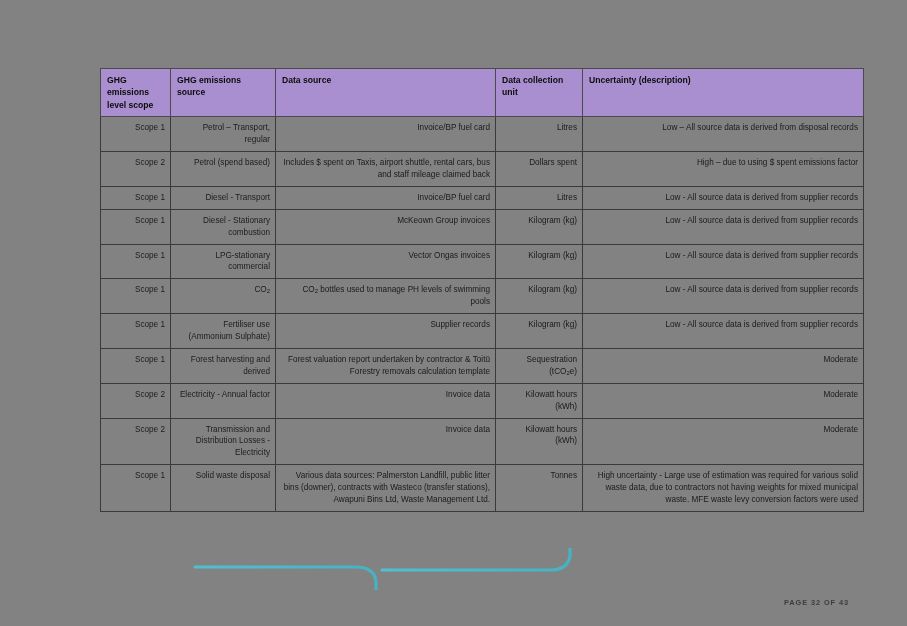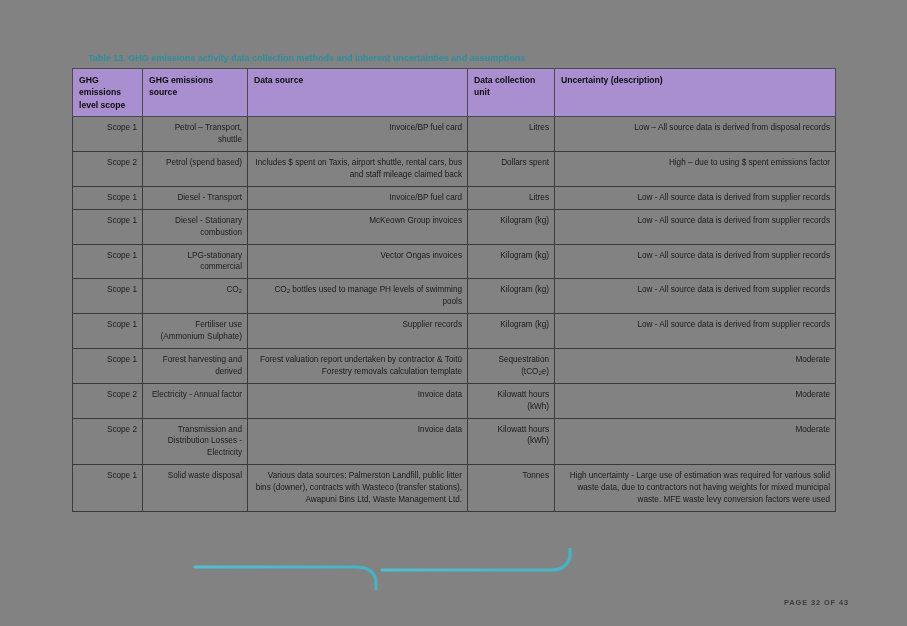--- a/index.html
+++ b/index.html
@@ -32,21 +32,21 @@
     font-size: 9.2px;
     font-weight: bold;
     color: #2e8f9e;
     letter-spacing: -0.1px;
     white-space: nowrap;
   }
 
   
   .table-wrap {
     position: absolute;
-    left: 72px;
+    left: 100px;
     top: 68px;
     width: 763px;
   }
   table.ghg {
     border-collapse: collapse;
     table-layout: fixed;
     width: 763px;
     background: #828282;
   }
   table.ghg th,
@@ -114,21 +114,20 @@
     color: #3d3d3d;
     font-weight: bold;
   }
   sub { font-size: 0.72em; vertical-align: -0.22em; }
 </style>
 </head>
 <body>
 
 <div id="page">
 
-  <div class="caption">Table 13. GHG emissions activity data collection methods and inherent uncertainties and assumptions</div>
 
   <div class="table-wrap">
     <table class="ghg">
       <colgroup>
         <col class="c1">
           <col class="c2">
           <col class="c3">
           <col class="c4">
           <col class="c5">
       </colgroup>
@@ -137,21 +136,21 @@
           <th>GHG emissions level scope</th>
           <th>GHG emissions source</th>
           <th>Data source</th>
           <th>Data collection unit</th>
           <th>Uncertainty (description)</th>
         </tr>
       </thead>
       <tbody>
           <tr>
             <td>Scope 1</td>
-            <td>Petrol – Transport, shuttle</td>
+            <td>Petrol – Transport, regular</td>
             <td>Invoice/BP fuel card</td>
             <td>Litres</td>
             <td>Low – All source data is derived from disposal records</td>
           </tr>
           <tr>
             <td>Scope 2</td>
             <td>Petrol (spend based)</td>
             <td>Includes $ spent on Taxis, airport shuttle, rental cars, bus and staff mileage claimed back</td>
             <td>Dollars spent</td>
             <td>High – due to using $ spent emissions factor</td>

